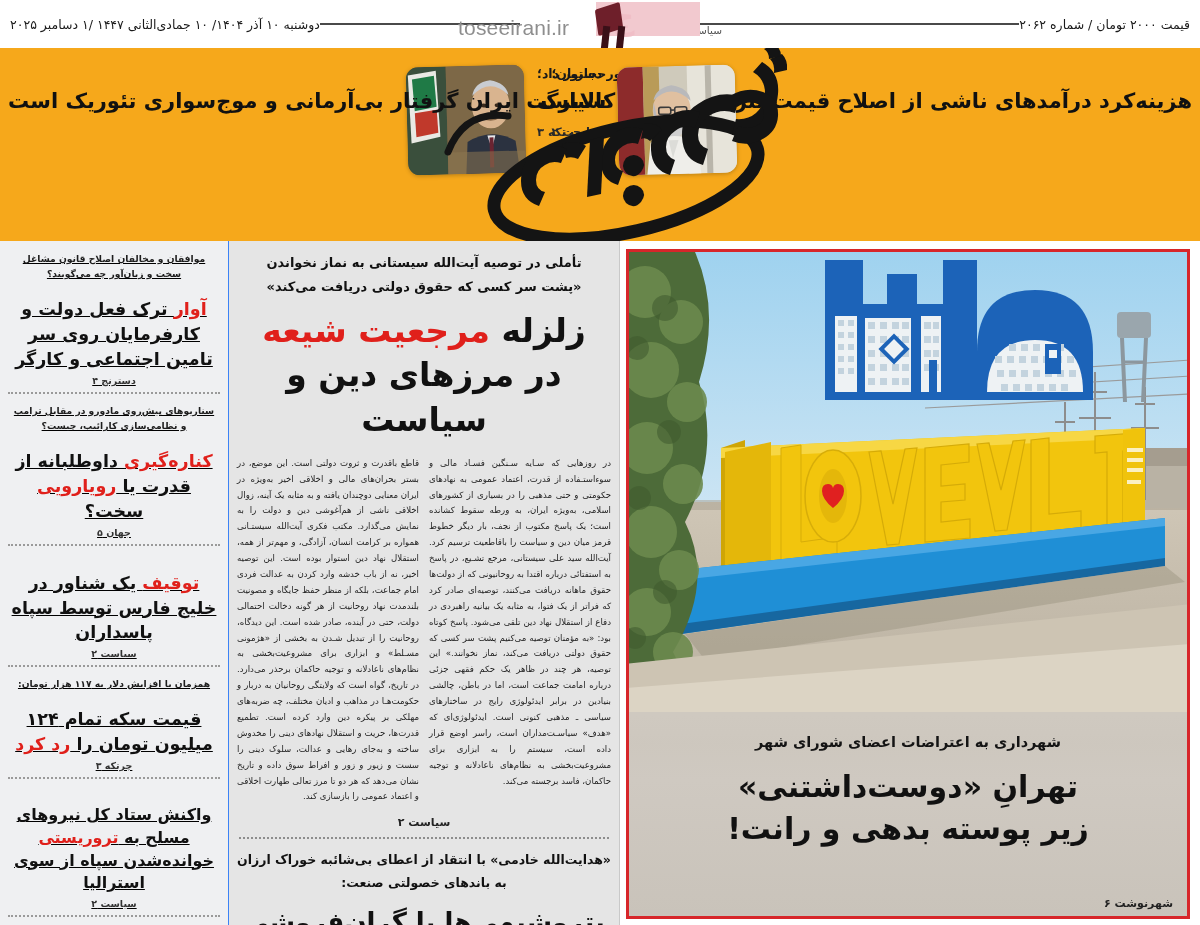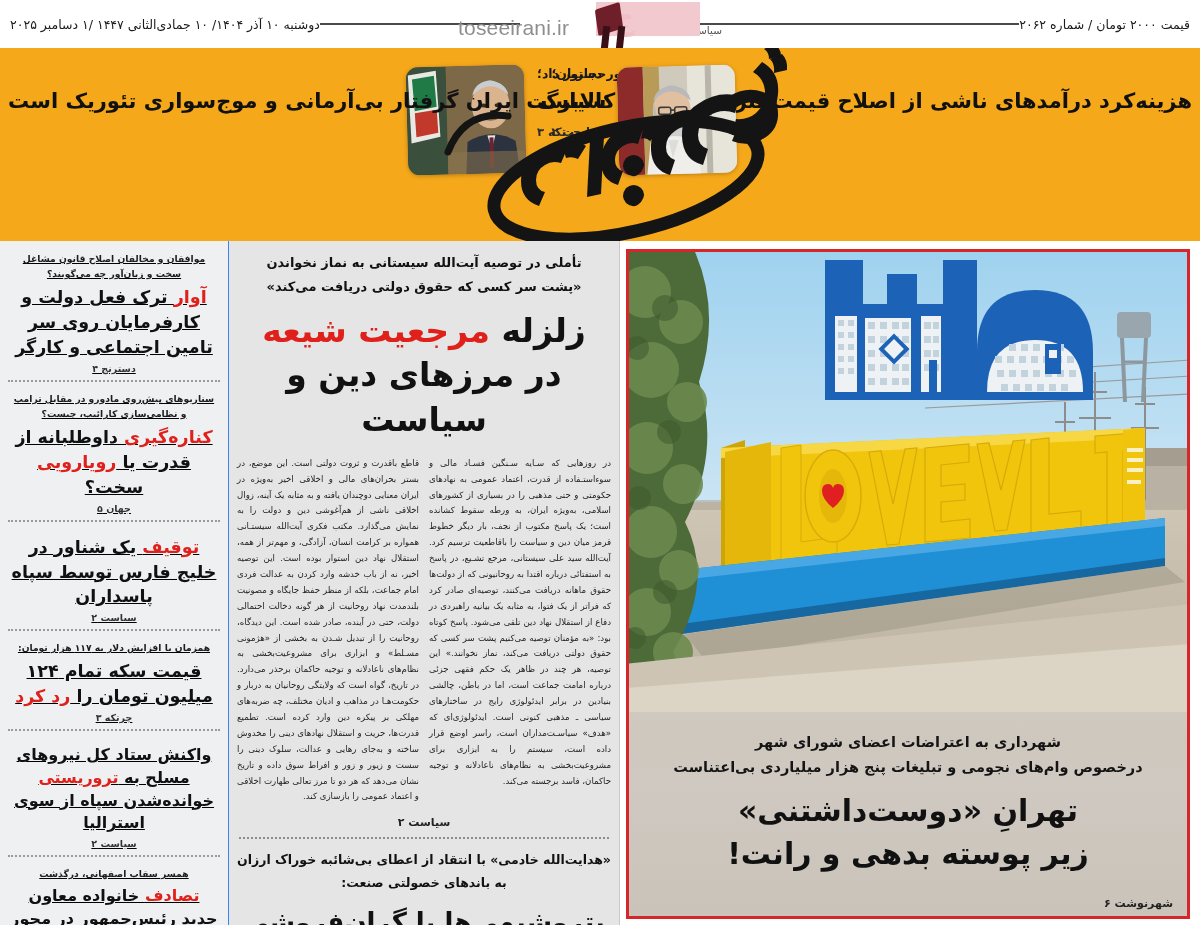--- a/index.html
+++ b/index.html
@@ -340,21 +340,21 @@
   .side-item { padding: 2px 2px 0 2px; }
   .side-kicker {
     font-size: 9.2px;
     color: #1d1d1d;
     text-align: center;
     line-height: 1.65;
     font-weight: bold;
     letter-spacing: -0.1px;
   }
   .side-head {
-    margin-top: 4px;
+    margin-top: 16px;
     text-align: center;
     font-size: 17.5px;
     font-weight: bold;
     color: #111;
     line-height: 1.42;
     letter-spacing: -0.4px;
   }
   .side-head.sm { font-size: 16px; }
   .side-ref {
     text-align: center;
@@ -688,21 +688,20 @@
               </g>
             </g>
 
             <path d="M0 412 L566 352 L566 460 L0 460 Z" fill="#cdc4b3"></path>
             <path d="M0 436 L566 392 L566 460 L0 460 Z" fill="#dcd4c4"></path>
           </svg>
         </div>
 
         <div class="cap-block">
           <div class="cap-kicker">شهرداری به اعتراضات اعضای شورای شهر</div>
-          <div class="cap-kicker">درخصوص وام‌های نجومی و تبلیغات پنج هزار میلیاردی بی‌اعتناست</div>
           <div class="cap-head">تهرانِ «دوست‌داشتنی»</div>
           <div class="cap-head" style="margin-top:2px">زیر پوسته بدهی و رانت!</div>
           <div class="cap-ref">شهرنوشت ۶</div>
         </div>
       </div>
     </div>
 
     <div class="col-center">
       <div class="lead-kicker">تأملی در توصیه آیت‌الله سیستانی به نماز نخواندن</div>
       <div class="lead-kicker">«پشت سر کسی که حقوق دولتی دریافت می‌کند»</div>

